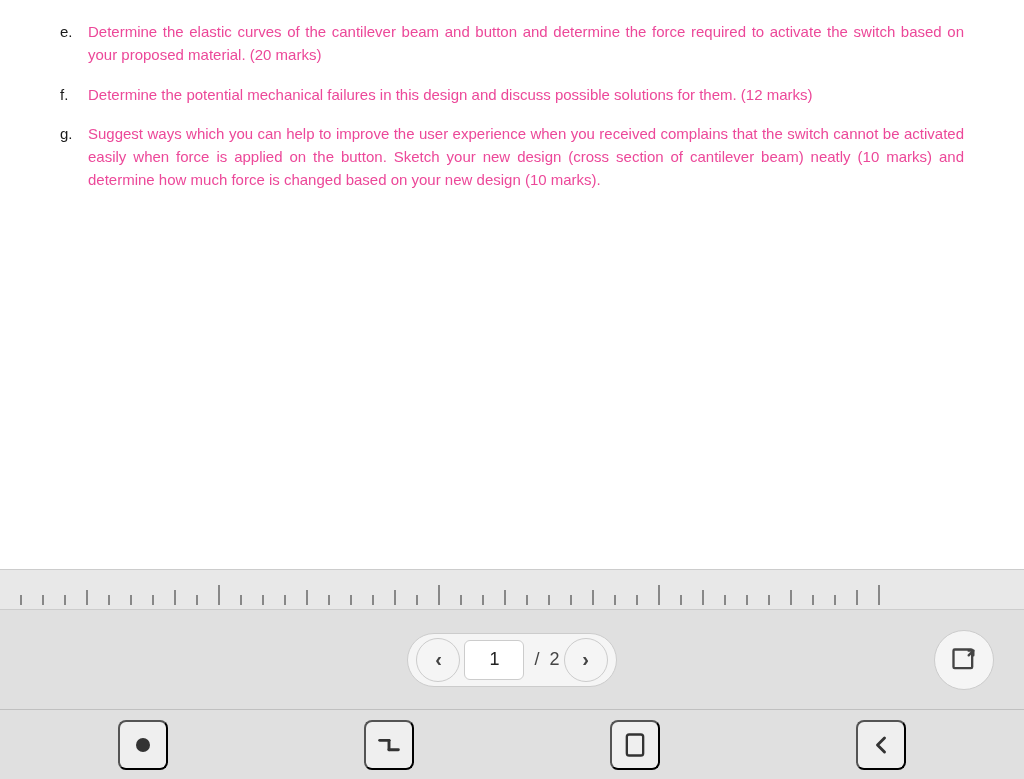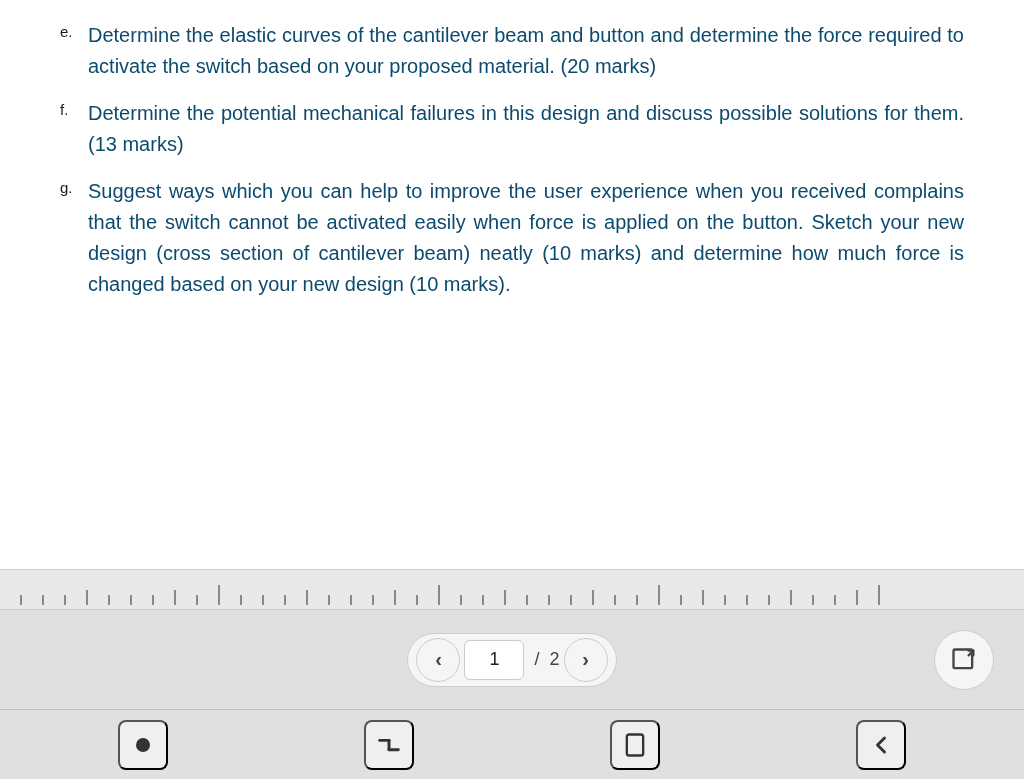--- a/index.html
+++ b/index.html
@@ -40,22 +40,22 @@
     }
 
     .list-item .item-label {
       min-width: 28px;
       font-size: 15px;
       color: #1a1a1a;
     }
 
     .list-item .item-text {
       flex: 1;
-      font-size: 20px;
-      color: #0c4a6e;
+      font-size: 15px;
+      color: #ec4899;
       text-align: justify;
     }
 
     
     .ruler-area {
       background: #e8e8e8;
       height: 40px;
       display: flex;
       align-items: center;
       padding: 0 10px;
@@ -219,21 +219,21 @@
 <body>
 
 <div class="document-area">
   <ul class="content-list">
   <li class="list-item">
       <span class="item-label">e.&nbsp;&nbsp;</span>
       <span class="item-text">Determine the elastic curves of the cantilever beam and button and determine the force required to activate the switch based on your proposed material. (20 marks)</span>
     </li>
       <li class="list-item">
       <span class="item-label">f.&nbsp;&nbsp;</span>
-      <span class="item-text">Determine the potential mechanical failures in this design and discuss possible solutions for them. (13 marks)</span>
+      <span class="item-text">Determine the potential mechanical failures in this design and discuss possible solutions for them. (12 marks)</span>
     </li>
       <li class="list-item">
       <span class="item-label">g.&nbsp;&nbsp;</span>
       <span class="item-text">Suggest ways which you can help to improve the user experience when you received complains that the switch cannot be activated easily when force is applied on the button. Sketch your new design (cross section of cantilever beam) neatly (10 marks) and determine how much force is changed based on your new design (10 marks).</span>
     </li>
     </ul>
 </div>
 
 <div class="ruler-area">
   <div class="ruler-ticks" id="ruler-ticks">

